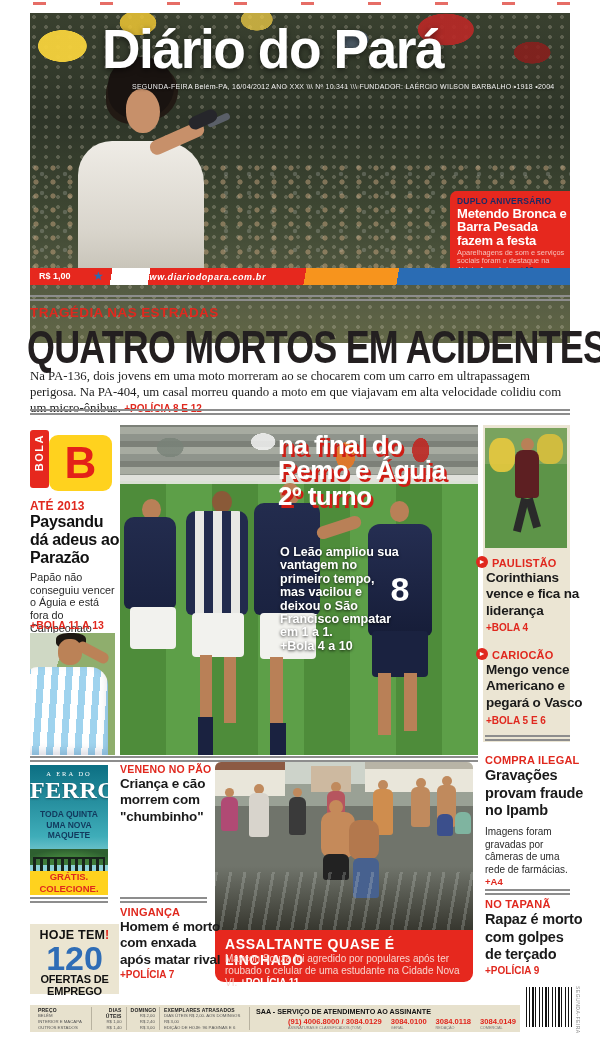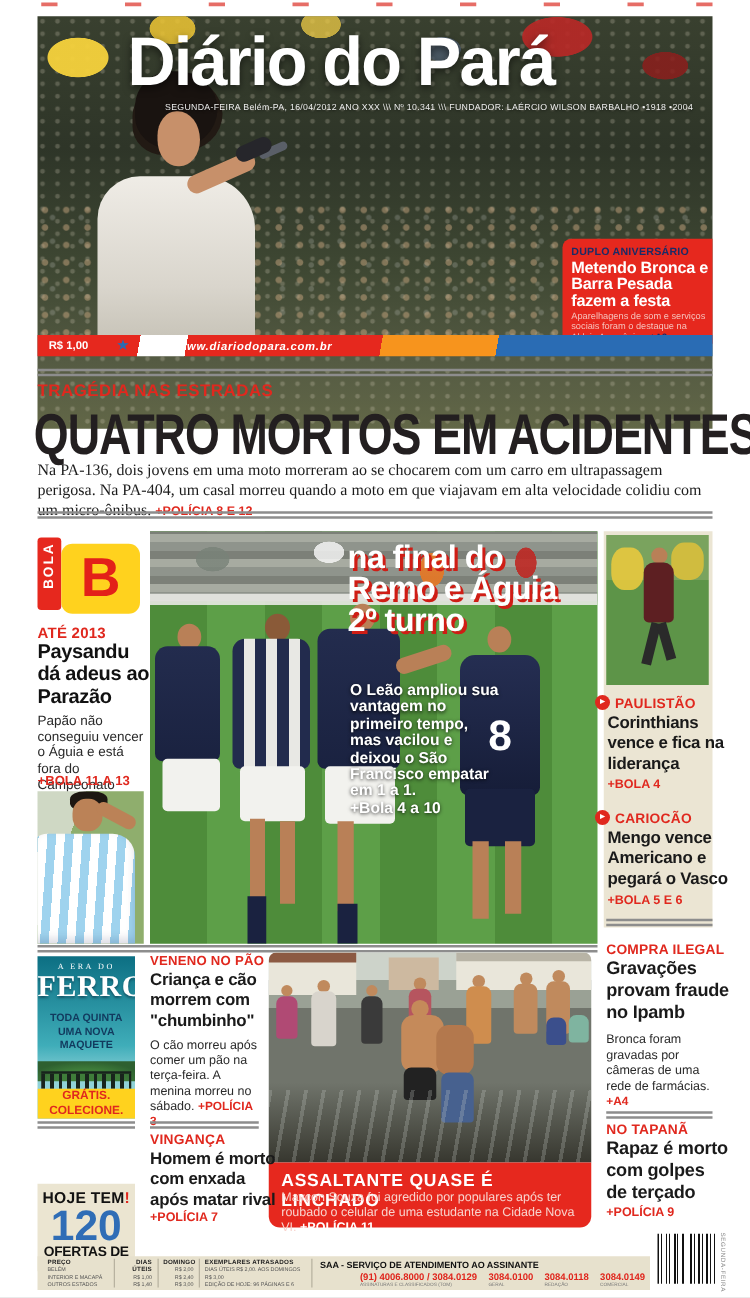--- a/index.html
+++ b/index.html
@@ -136,21 +136,21 @@
   .person{position:absolute;}
   .person .pt{position:absolute;left:0;top:9px;border-radius:6px 6px 3px 3px;}
   .person .ph{position:absolute;border-radius:50%;background:#c08a5d;}
   #wet{position:absolute;left:0;top:110px;width:258px;height:58px;
     background:repeating-linear-gradient(100deg,rgba(200,205,200,.25) 0 3px,transparent 3px 14px);}
   #red-cap{left:215px;top:930px;width:258px;height:52px;background:#e6281e;border-radius:0 0 9px 9px;padding:0;}
   #red-cap .h{position:absolute;left:10px;top:6px;font-size:14px;font-weight:bold;color:#fff;letter-spacing:.6px;}
   #red-cap .b{position:absolute;left:10px;top:23px;width:240px;font-size:10px;line-height:1.2;color:#f8d3cd;}
   #red-cap .b b{color:#fff;}
 
-  #jobs{left:30px;top:947px;width:78px;height:66px;background:#ebe5d1;padding-top:4px;text-align:center;}
+  #jobs{left:30px;top:924px;width:89px;height:66px;background:#ebe5d1;padding-top:4px;text-align:center;}
   #jobs .l1{font-size:12.5px;font-weight:bold;color:#111;letter-spacing:.2px;}
   #jobs .l1 span{color:#e0281e;}
   #jobs .num{font-size:34px;font-weight:bold;color:#2f6db6;line-height:.95;}
   #jobs .l2{font-size:11px;font-weight:bold;color:#111;line-height:1.02;letter-spacing:-.2px;}
 
   #barcode{left:524px;top:984px;width:50px;height:48px;background:#fff;}
   #barcode .bars{position:absolute;left:2px;top:3px;width:46px;height:40px;
     background:repeating-linear-gradient(90deg,#111 0 1.5px,#fff 1.5px 3px,#111 3px 3.7px,#fff 3.7px 6.5px);}
   #bc-label{left:575px;top:986px;font-size:5px;color:#888;writing-mode:vertical-rl;letter-spacing:.5px;}
 
@@ -312,23 +312,20 @@
       <div>COLECIONE.</div>
     </div>
   </div>
 
   <div class="abs kick" style="left:120px;top:763px;font-size:10.5px;white-space:nowrap;">VENENO NO PÃO</div>
   <div class="abs side-head" style="left:120px;top:776px;">
     <div>Criança e cão</div>
     <div>morrem com</div>
     <div>"chumbinho"</div>
   </div>
-  <div class="abs" style="left:120px;top:831px;width:87px;font-size:10px;line-height:1.22;color:#2a2a2a;">
-    <span>O cão morreu após comer um pão na terça-feira. A menina morreu no sábado. </span><span class="ref" style="font-size:9.5px;">+POLÍCIA 3</span>
-  </div>
 
   <div id="center-photo" class="abs">
     <div class="house" style="left:0;top:0;width:70px;height:34px;"></div>
     <div class="roof" style="left:0;top:0;width:70px;height:8px;"></div>
     <div class="house" style="left:150px;top:0;width:108px;height:30px;"></div>
     <div class="roof" style="left:150px;top:0;width:108px;height:7px;background:#b8b4a6;"></div>
     <div class="house" style="left:96px;top:4px;width:40px;height:26px;background:#cdb9a0;"></div>
 
     <div class="person" style="left:6px;top:26px;">
         <div class="ph" style="left:4px;top:0;width:9px;height:9px;"></div>
@@ -381,21 +378,21 @@
     </div>
   </div>
 
   <div class="abs kick" style="left:485px;top:754px;font-size:11px;">COMPRA ILEGAL</div>
   <div class="abs side-head" style="left:485px;top:767px;font-size:14.5px;">
     <div>Gravações</div>
     <div>provam fraude</div>
     <div>no Ipamb</div>
   </div>
   <div class="abs" style="left:485px;top:826px;width:86px;font-size:10px;line-height:1.25;color:#2a2a2a;">
-    <span>Bronca foram gravadas por câmeras de uma rede de farmácias. </span><span class="ref" style="font-size:9.5px;">+A4</span>
+    <span>Imagens foram gravadas por câmeras de uma rede de farmácias. </span><span class="ref" style="font-size:9.5px;">+A4</span>
   </div>
 
   <div class="rule" style="left:30px;top:897px;width:78px;"></div>
   <div class="rule" style="left:120px;top:897px;width:87px;"></div>
   <div class="rule" style="left:485px;top:889px;width:85px;"></div>
 
   <div id="jobs" class="abs">
     <div class="l1"><span style="color:#111;">HOJE TEM</span><span>!</span></div>
     <div class="num">120</div>
     <div class="l2">OFERTAS DE EMPREGO</div>

